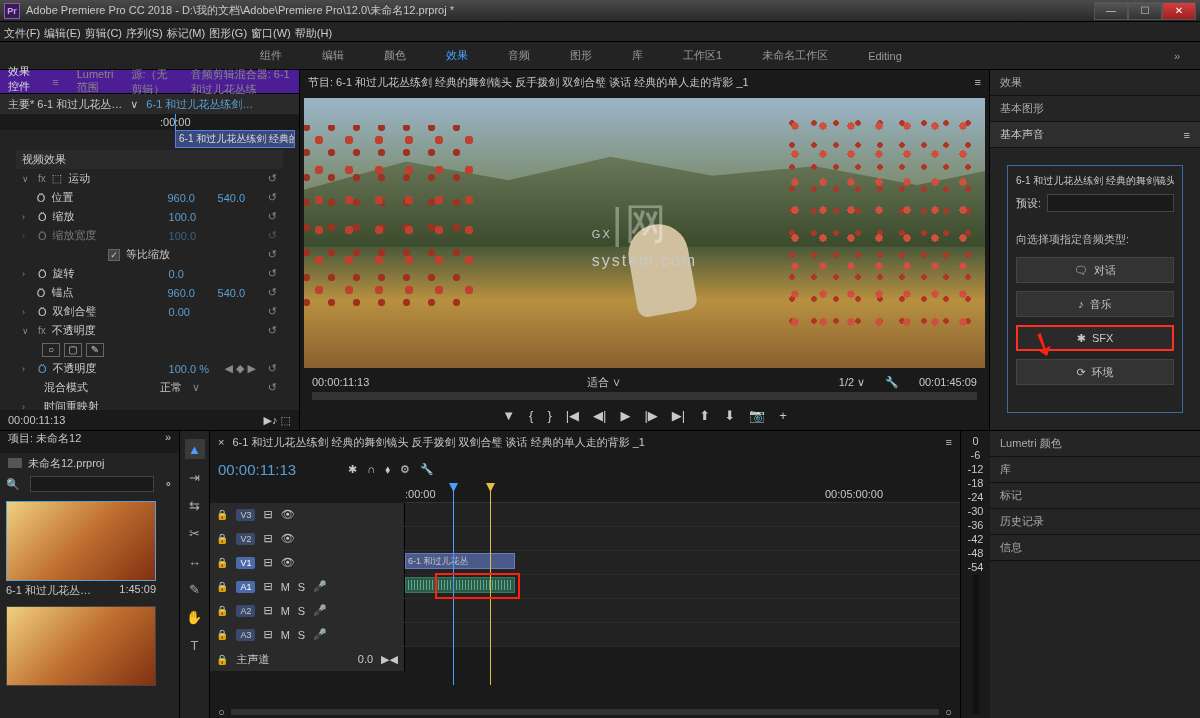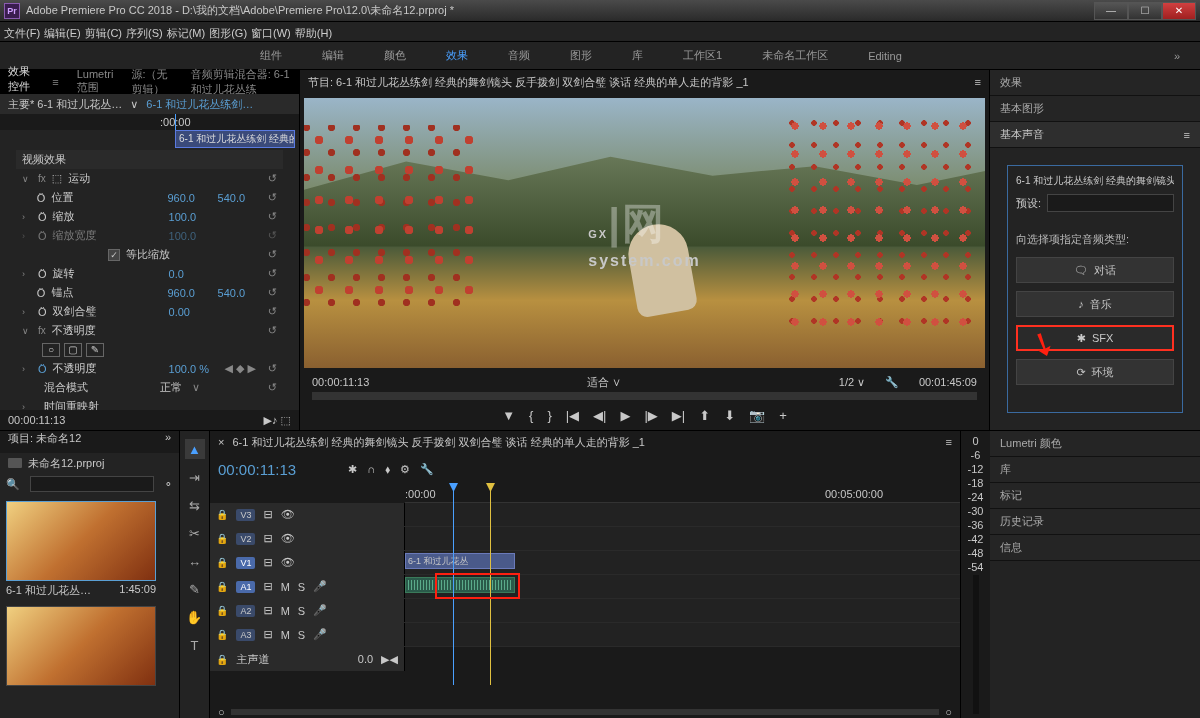--- a/index.html
+++ b/index.html
@@ -11,21 +11,21 @@
 .win-btn{width:34px;height:18px;display:flex;align-items:center;justify-content:center;border:1px solid #555;background:linear-gradient(#555,#333);font-size:10px}
 .win-btn.close{background:linear-gradient(#d04040,#a02020);color:#fff}
 .menubar{height:20px;background:#232323;display:flex;align-items:flex-end;padding:0 4px;gap:4px;border-bottom:1px solid #000}
 .menubar span{color:#ccc;font-size:11px;cursor:pointer}
 .workspace-bar{height:28px;background:#232323;display:flex;align-items:center;padding-left:260px;gap:40px;border-bottom:1px solid #000}
 .workspace-bar span{color:#999;cursor:pointer}
 .workspace-bar .active{color:#4aa0ff}
 .ws-more{margin-left:auto;margin-right:20px}
 .main{display:flex;height:360px}
 .left-panel{width:300px;background:#232323;display:flex;flex-direction:column;border-right:1px solid #000}
-.panel-tabs{height:24px;display:flex;align-items:center;background:#000000;border-bottom:1px solid #000;gap:18px;padding:0 8px}
+.panel-tabs{height:24px;display:flex;align-items:center;background:#4c1d95;border-bottom:1px solid #000;gap:18px;padding:0 8px}
 .panel-tabs span{color:#888;cursor:pointer;font-size:11px}
 .panel-tabs .active{color:#ddd;border-bottom:2px solid #4aa0ff;padding-bottom:3px}
 .panel-tabs .menu-icon{margin-left:auto;color:#888}
 .subhead{height:20px;display:flex;align-items:center;padding:0 8px;background:#2a2a2a;font-size:10px;color:#aaa;gap:8px}
 .subhead .link{color:#5a9fd4}
 .tc-ruler{height:16px;background:#1a1a1a;display:flex;align-items:center;padding-left:160px;font-size:9px;color:#888;position:relative}
 .tc-ruler .playhead{position:absolute;left:175px;top:0;width:1px;height:100%;background:#4aa0ff}
 .clip-bar{height:18px;margin-left:175px;width:120px;background:#3a4a7a;border:1px solid #5a7ae0;font-size:10px;padding:1px 3px;color:#ddd;overflow:hidden;white-space:nowrap}
 .prop-list{flex:1;overflow:auto;padding:2px 16px}
 .prop-row{display:flex;align-items:center;height:19px;padding:0 6px;gap:6px}
@@ -40,21 +40,21 @@
 .shape-btn{width:18px;height:14px;border:1px solid #666;display:flex;align-items:center;justify-content:center;font-size:10px}
 .tc-bottom{height:20px;background:#1a1a1a;display:flex;align-items:center;padding:0 8px;font-size:10px;color:#aaa;justify-content:space-between}
 .center-panel{flex:1;background:#1a1a1a;display:flex;flex-direction:column;border-right:1px solid #000}
 .program-header{height:24px;background:#1a1a1a;display:flex;align-items:center;padding:0 8px;color:#ccc;overflow:hidden;white-space:nowrap}
 .monitor{flex:1;background:#000;position:relative;display:flex;align-items:center;justify-content:center;margin:4px}
 .video-frame{width:100%;height:100%;background:linear-gradient(180deg,#9ab5c8 0%,#7a8a6a 35%,#4a5a3a 55%,#b89040 75%,#8a6030 100%);position:relative;overflow:hidden}
 .mountain{position:absolute;top:20%;left:0;width:100%;height:35%;background:linear-gradient(180deg,#6a7a5a,#3a4a2a);clip-path:polygon(0 40%,15% 10%,30% 30%,45% 5%,60% 25%,75% 15%,90% 35%,100% 20%,100% 100%,0 100%)}
 .leaves-l{position:absolute;top:10%;left:0;width:25%;height:70%;background:radial-gradient(circle,#c04030 20%,transparent 21%),radial-gradient(circle,#a03020 20%,transparent 21%);background-size:30px 30px,25px 25px;background-position:0 0,15px 15px}
 .leaves-r{position:absolute;top:5%;right:0;width:30%;height:80%;background:radial-gradient(circle,#d05040 18%,transparent 19%),radial-gradient(circle,#b03525 18%,transparent 19%);background-size:28px 28px,22px 22px}
 .figure{position:absolute;bottom:20%;left:48%;width:60px;height:90px;background:#d0c0a0;border-radius:30px 30px 10px 10px;transform:rotate(-10deg)}
-.watermark{position:absolute;top:50%;left:50%;transform:translate(-50%,-50%);font-size:42px;color:rgba(255,255,255,0.35);font-weight:bold;letter-spacing:2px;white-space:nowrap}
+.watermark{position:absolute;top:50%;left:50%;transform:translate(-50%,-50%);font-size:42px;color:rgba(255,255,255,0.35);font-weight:normal;letter-spacing:2px;white-space:nowrap}
 .watermark .sub{font-size:16px;display:block;text-align:center}
 .monitor-info{height:20px;display:flex;align-items:center;padding:0 12px;gap:20px;color:#5a9fd4}
 .monitor-info .fit{color:#ccc;margin:0 auto}
 .monitor-controls{height:30px;display:flex;align-items:center;justify-content:center;gap:14px;color:#ccc}
 .monitor-controls span{cursor:pointer;font-size:13px}
 .right-panel{width:210px;background:#232323;display:flex;flex-direction:column}
 .r-tab{height:26px;display:flex;align-items:center;padding:0 10px;background:#252525;border-bottom:1px solid #111;color:#aaa;cursor:pointer}
 .r-tab.active{background:#2e2e2e;color:#ddd}
 .r-content{flex:1;padding:8px;border:1px solid #3a6aa0;margin:17px}
 .r-clip-name{font-size:10px;color:#ccc;margin-bottom:6px;white-space:nowrap;overflow:hidden}

